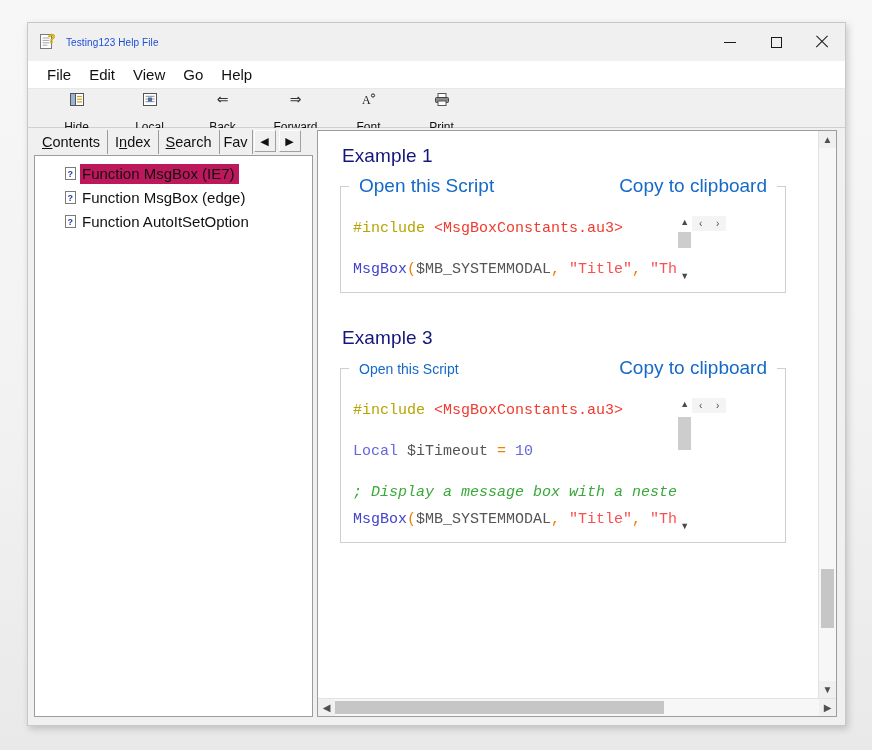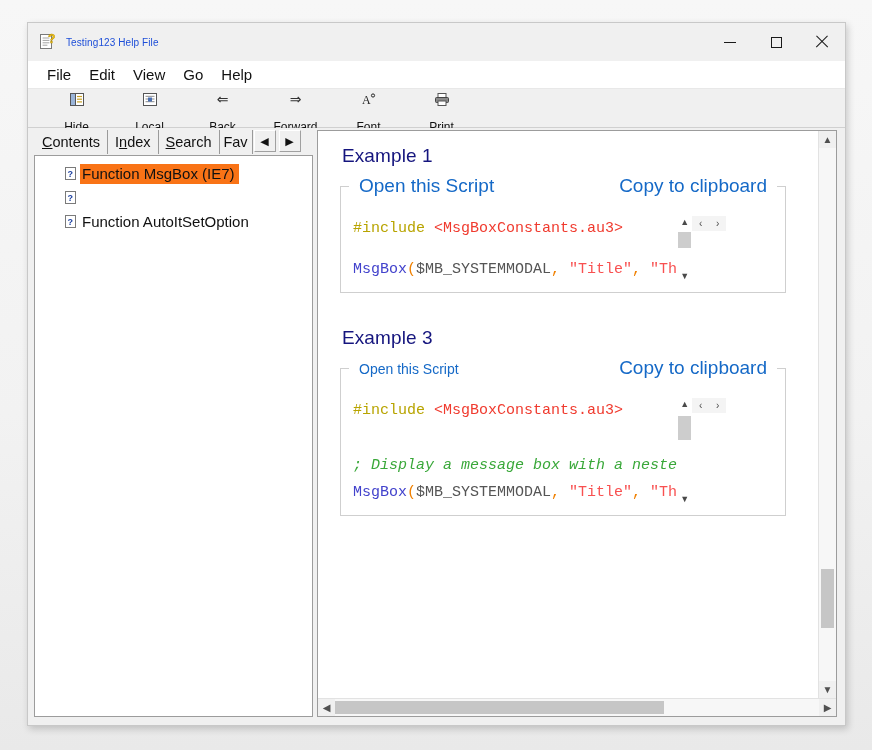--- a/index.html
+++ b/index.html
@@ -253,21 +253,21 @@
     height: 24px;
     padding-left: 30px;
     font-size: 15px;
     color: #111;
     white-space: nowrap;
   }
   .tree-item .tree-label {
     padding: 1px 4px 2px 2px;
   }
   .tree-item.selected .tree-label {
-    background: #f97316;
+    background: #be185d;
   }
   .help-icon {
     width: 13px;
     height: 14px;
     flex: 0 0 auto;
     margin-right: 2px;
     position: relative;
   }
 
   
@@ -637,20 +637,21 @@
           <span class="tree-label">Function MsgBox (IE7)</span>
         </div>
 
         <div class="tree-item">
           <span class="help-icon">
             <svg width="13" height="14" viewBox="0 0 13 14">
               <rect x="0.5" y="0.5" width="10" height="12" fill="#ffffff" stroke="#7a7a7a" stroke-width="1"></rect>
               <text x="2.4" y="9.6" font-family="&quot;Liberation Sans&quot;, sans-serif" font-size="9" font-weight="bold" fill="#1b3fa0">?</text>
             </svg>
           </span>
+          <span class="tree-label">Function MsgBox (edge)</span>
         </div>
 
         <div class="tree-item">
           <span class="help-icon">
             <svg width="13" height="14" viewBox="0 0 13 14">
               <rect x="0.5" y="0.5" width="10" height="12" fill="#ffffff" stroke="#7a7a7a" stroke-width="1"></rect>
               <text x="2.4" y="9.6" font-family="&quot;Liberation Sans&quot;, sans-serif" font-size="9" font-weight="bold" fill="#1b3fa0">?</text>
             </svg>
           </span>
           <span class="tree-label">Function AutoItSetOption</span>
@@ -709,20 +710,21 @@
                   <span class="legend-link small">Open this Script</span>
                   <span class="legend-link big">Copy to clipboard</span>
                 </span>
               </legend>
 
               <div class="code-wrap">
                 <div class="code-row">
                   <div class="code-view">
                       <div class="code-line"><span class="tok-pre">#include </span><span class="tok-inc">&lt;MsgBoxConstants.au3&gt;</span></div>
                       <div class="code-spacer"></div>
+                      <div class="code-line"><span class="tok-kw">Local </span><span class="tok-var">$iTimeout </span><span class="tok-punct">= </span><span class="tok-num">10</span></div>
                       <div class="code-spacer"></div>
                       <div class="code-line"><span class="tok-cmt">; Display a message box with a neste</span></div>
                       <div class="code-line"><span class="tok-fn">MsgBox</span><span class="tok-punct">(</span><span class="tok-var">$MB_SYSTEMMODAL</span><span class="tok-punct">, </span><span class="tok-str">"Title"</span><span class="tok-punct">, </span><span class="tok-str">"Th</span></div>
                     </div>
                   <div class="inner-vscroll">
                     <div class="inner-sb-btn">▲</div>
                     <div class="inner-track">
                       <div class="inner-thumb" style="top:6%;height:30%"></div>
                     </div>
                     <div class="inner-sb-btn">▼</div>

